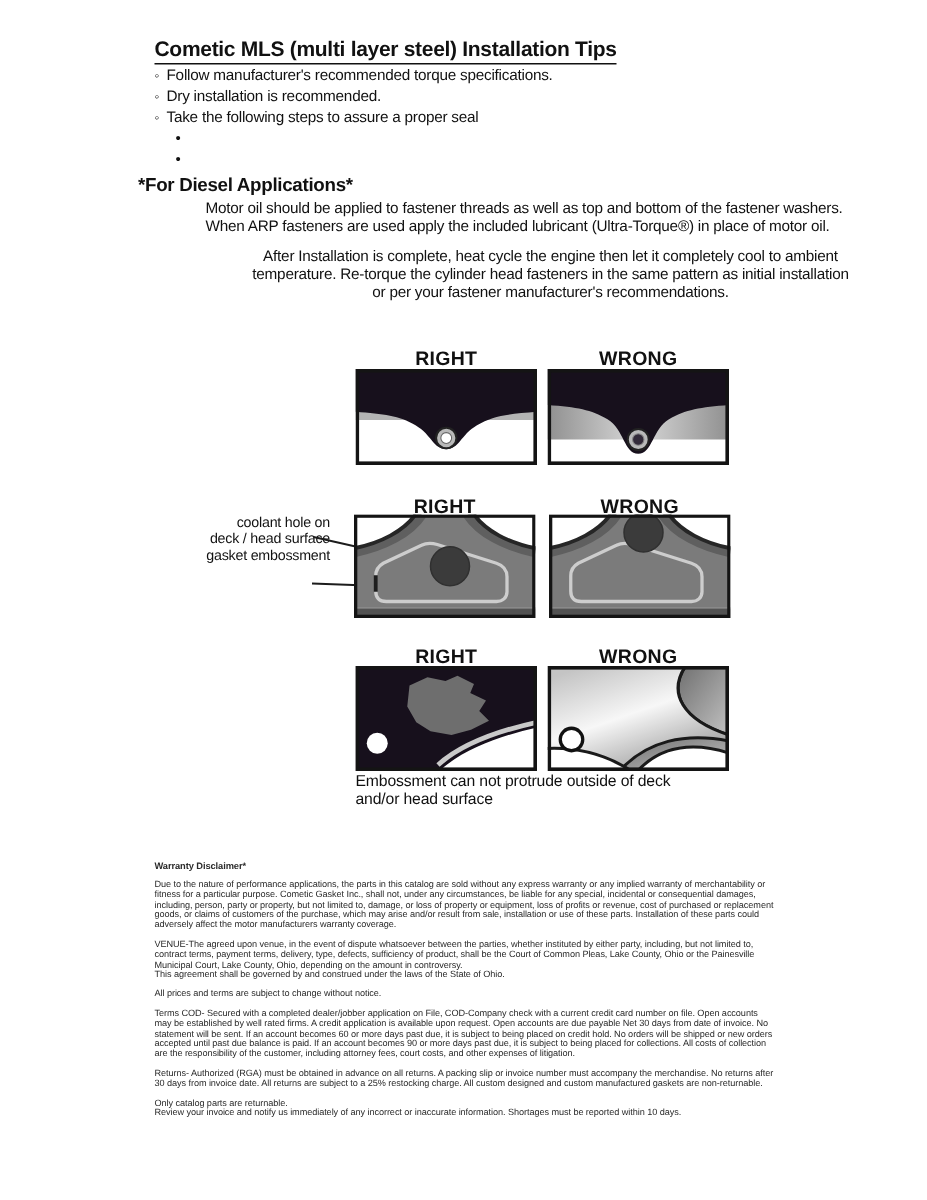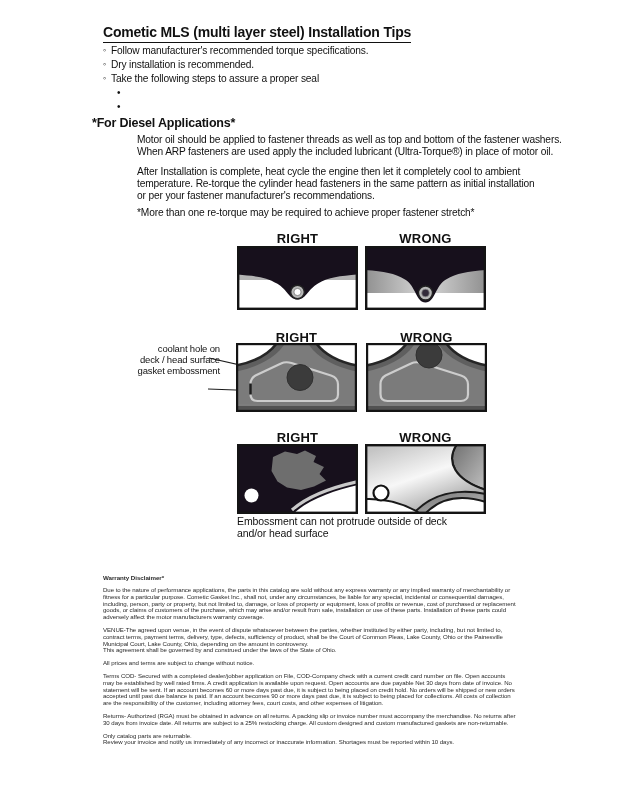--- a/index.html
+++ b/index.html
@@ -17,21 +17,21 @@
   .b-row { display:flex; align-items:flex-start; height:14px; }
   .b-glyph { width:8px; font-size:9px; line-height:13px; }
   .b-text { line-height:13px; white-space:nowrap; }
   .b-sub { padding-left:14px; }
   .b-sub .b-glyph { width:7px; font-size:10px; }
 
   
   .diesel-h { left:92px; top:116px; font-size:12.5px; font-weight:700; letter-spacing:-0.2px; }
   .para { left:91px; width:460px; font-size:10.2px; line-height:12px; white-space:pre-line;margin-left:46px; }
   .p1 { top:134px; }
-  .p2 { top:166px; }
+  .p2 { top:166px;text-align:center; }
   .pnote { top:207px; }
 
   
   .rw-label { font-size:13px; letter-spacing:0.2px; text-align:center; width:121px; color:#111;font-weight:bold; }
   .caption { font-size:10.5px; line-height:11.5px; color:#111; letter-spacing:-0.1px; white-space:pre-line; }
   .panel { position:absolute; }
   .panel svg { display:block; }
 
   
   .ann { left:98px; top:344px; width:122px; text-align:right; font-size:9.5px; line-height:10.5px; }
@@ -71,21 +71,20 @@
       <span class="b-glyph">•</span>
     </div>
   </div>
 
   <div class="abs diesel-h">*For Diesel Applications*</div>
   <div class="abs para p1">Motor oil should be applied to fastener threads as well as top and bottom of the fastener washers.
 When ARP fasteners are used apply the included lubricant (Ultra-Torque®) in place of motor oil.</div>
   <div class="abs para p2">After Installation is complete, heat cycle the engine then let it completely cool to ambient
 temperature. Re-torque the cylinder head fasteners in the same pattern as initial installation
 or per your fastener manufacturer's recommendations.</div>
-  <div class="abs para pnote">*More than one re-torque may be required to achieve proper fastener stretch*</div>
 
   <div class="abs rw-label" style="left:237px; top:231px;">RIGHT</div>
   <div class="abs rw-label" style="left:365px; top:231px;">WRONG</div>
 
   <div class="panel" style="left:237px; top:246px;">
     <svg width="121" height="64" viewBox="0 0 121 64">
       <rect x="0" y="0" width="121" height="64" fill="#ffffff"></rect>
       <rect x="0" y="28.5" width="121" height="5.5" fill="#b4b4b4"></rect>
       <path d="M0,0 H121 V28.5 C102,30 92,31 81,37.5 C70,44 69,53.5 60.5,53.5 C52,53.5 51,44 40,37.5 C29,31 19,30 0,28.5 Z" fill="#17101c"></path>
       <circle cx="60.5" cy="46" r="6.8" fill="#b9b9b9" stroke="#222" stroke-width="1.4"></circle>

